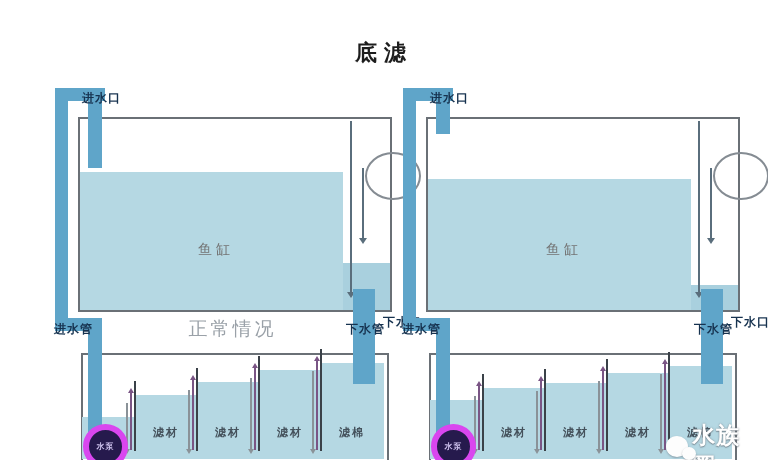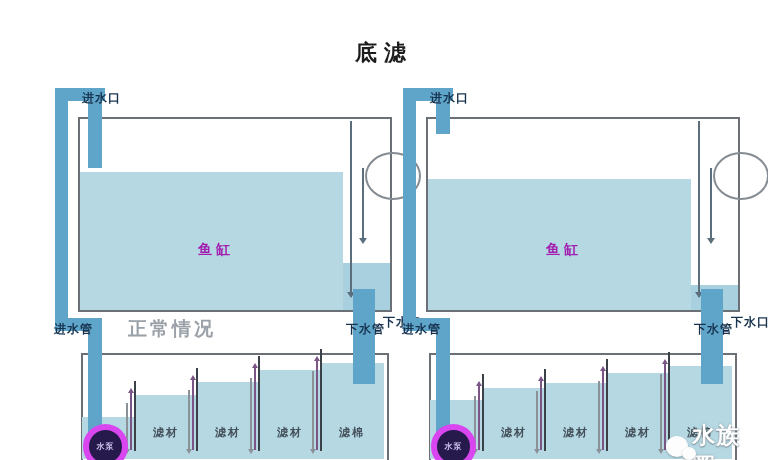--- a/index.html
+++ b/index.html
@@ -48,24 +48,24 @@
   .ellipse{position:absolute;left:285px;top:33px;width:52px;height:44px;
     border:2px solid #858c93;border-radius:50%;z-index:8;background:transparent;}
 
   
   .lbl{position:absolute;font-size:12px;font-weight:bold;color:var(--label);
        letter-spacing:1px;z-index:9;white-space:nowrap;}
   .inlet-port{left:42px;top:10px;}
   .drain-port{left:303px;top:195px;}
   .inlet-pipe-lbl{left:14px;top:241px;}
   .drain-pipe-lbl{left:306px;top:241px;}
-  .tank-lbl{position:absolute;left:118px;top:122px;font-size:14px;font-weight:bold;
-            color:#a21caf;letter-spacing:4px;z-index:4;}
-  .caption{position:absolute;left:88px;top:236px;width:185px;
-           font-size:19px;color:var(--caption);letter-spacing:3px;z-index:2;font-weight:bold;}
+  .tank-lbl{position:absolute;left:118px;top:122px;font-size:14px;font-weight:normal;
+            color:#737373;letter-spacing:4px;z-index:4;}
+  .caption{position:absolute;left:100px;top:236px;width:185px;text-align:center;
+           font-size:19px;color:var(--caption);letter-spacing:3px;z-index:2;}
 
   
   .sump{position:absolute;left:41px;top:273px;width:304px;height:107px;
         border:2px solid var(--line);background:#fff;z-index:1;}
   .sw{position:absolute;background:var(--water);z-index:2;}
   .sw1{left:42px;width:53px;}
   .sw2{left:95px;width:62px;}
   .sw3{left:157px;width:62px;}
   .sw4{left:219px;width:62px;}
   .sw5{left:281px;width:63px;}

